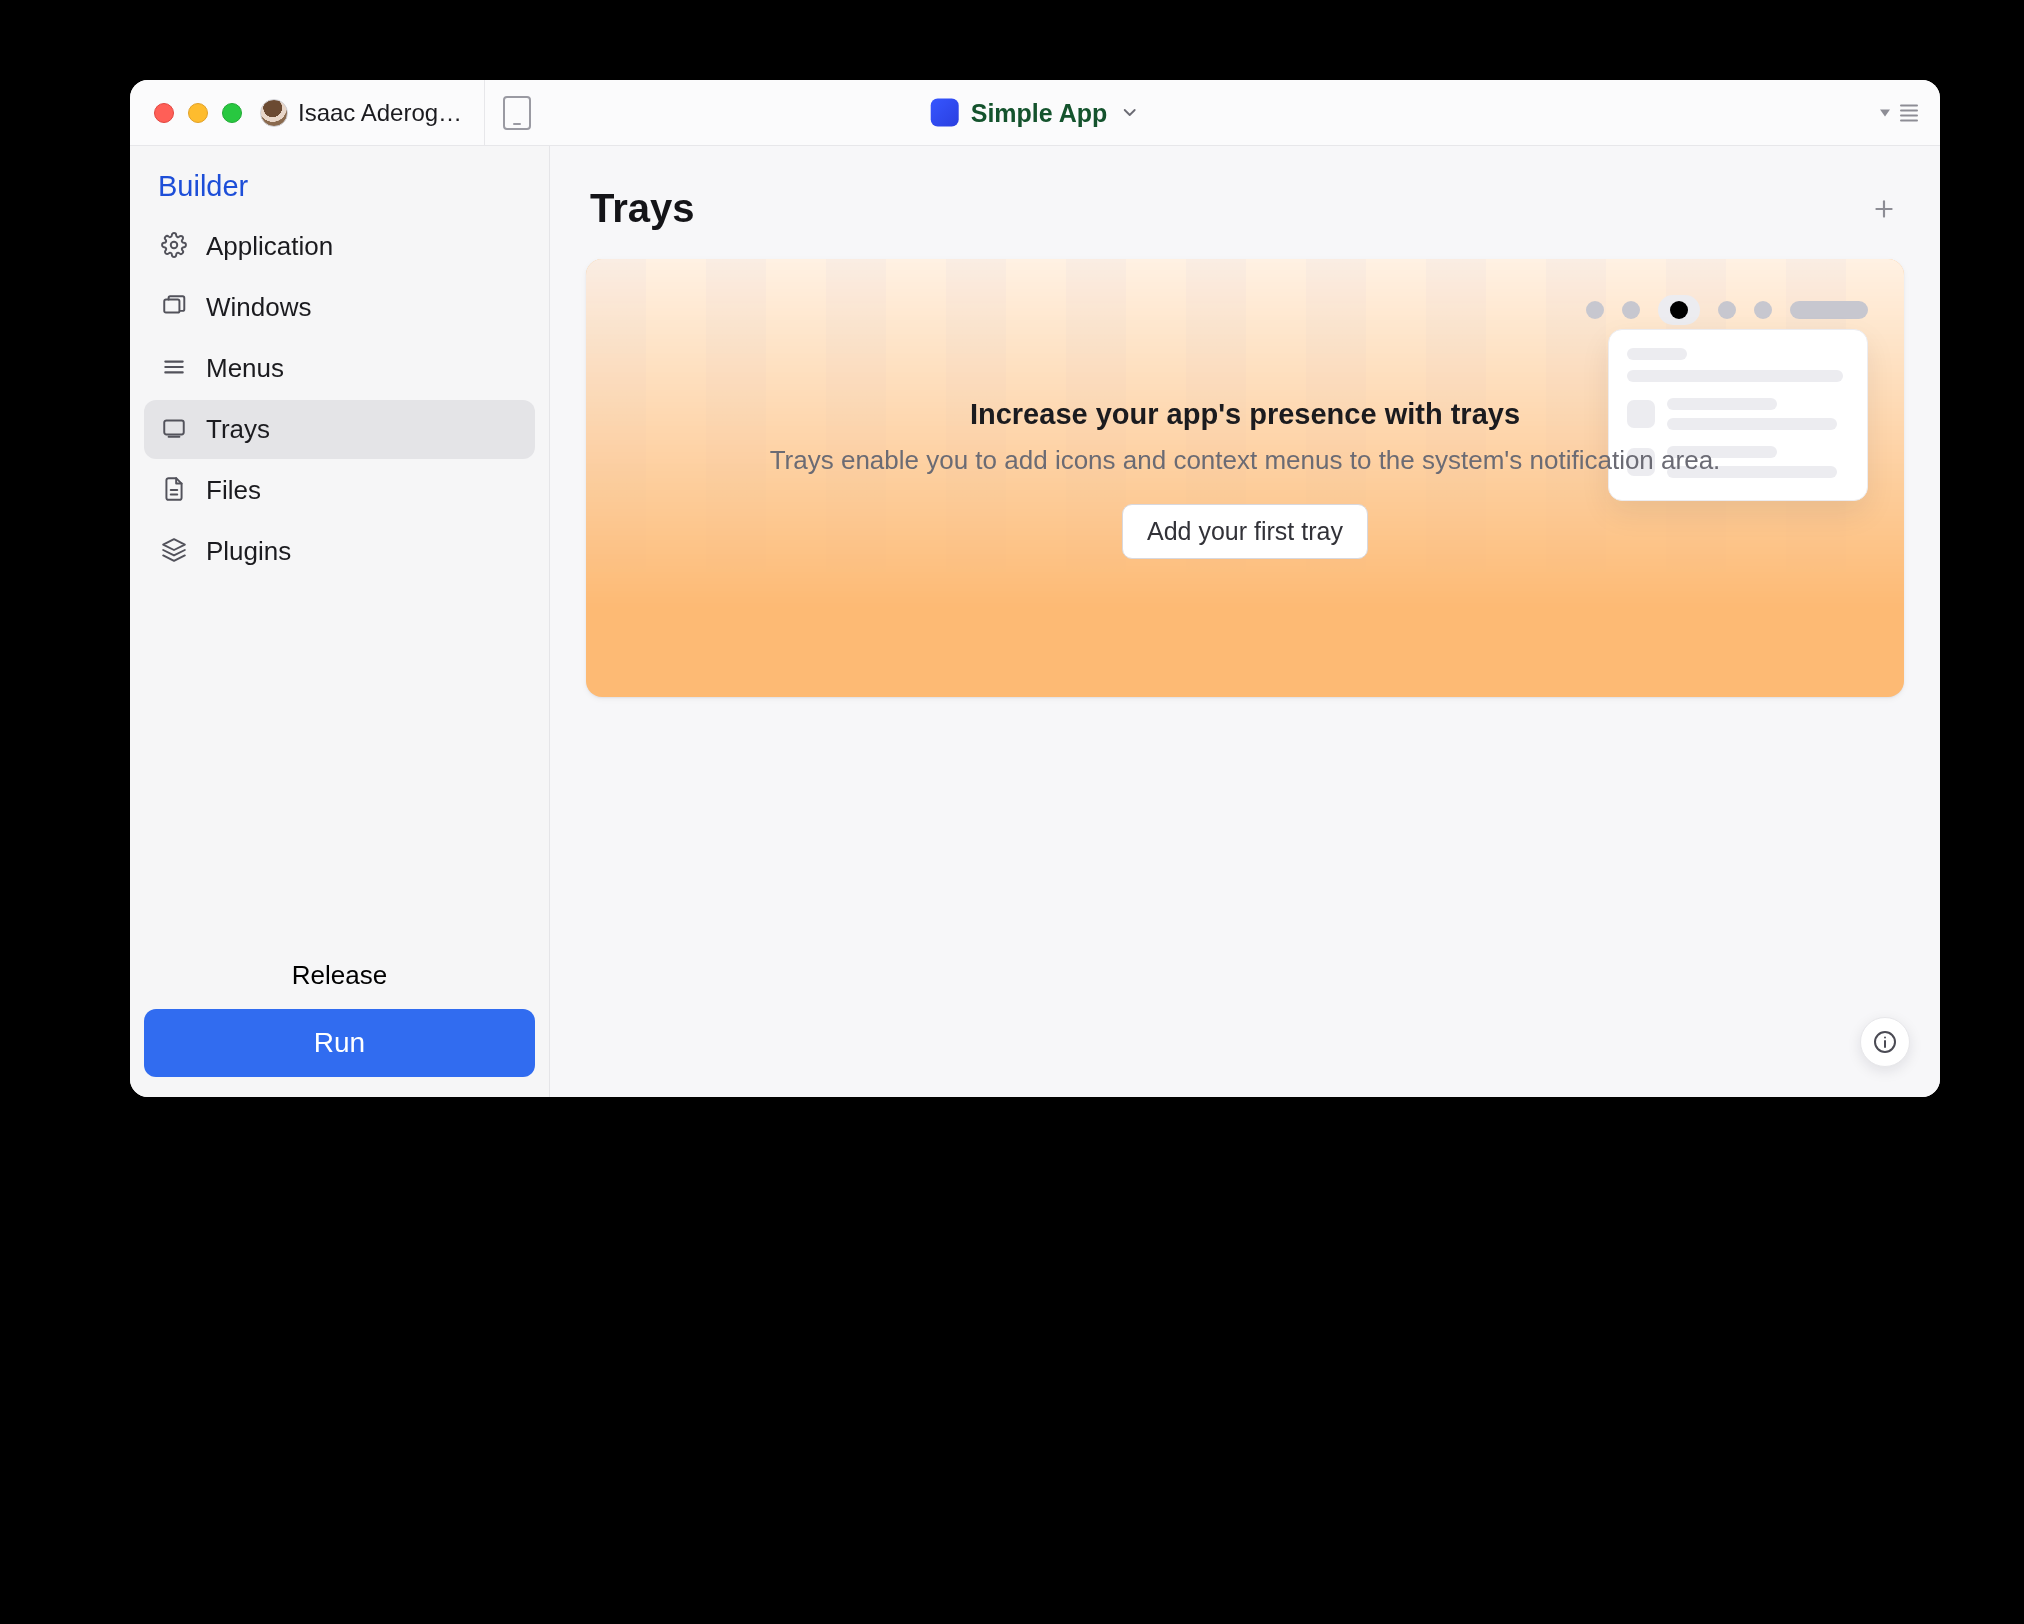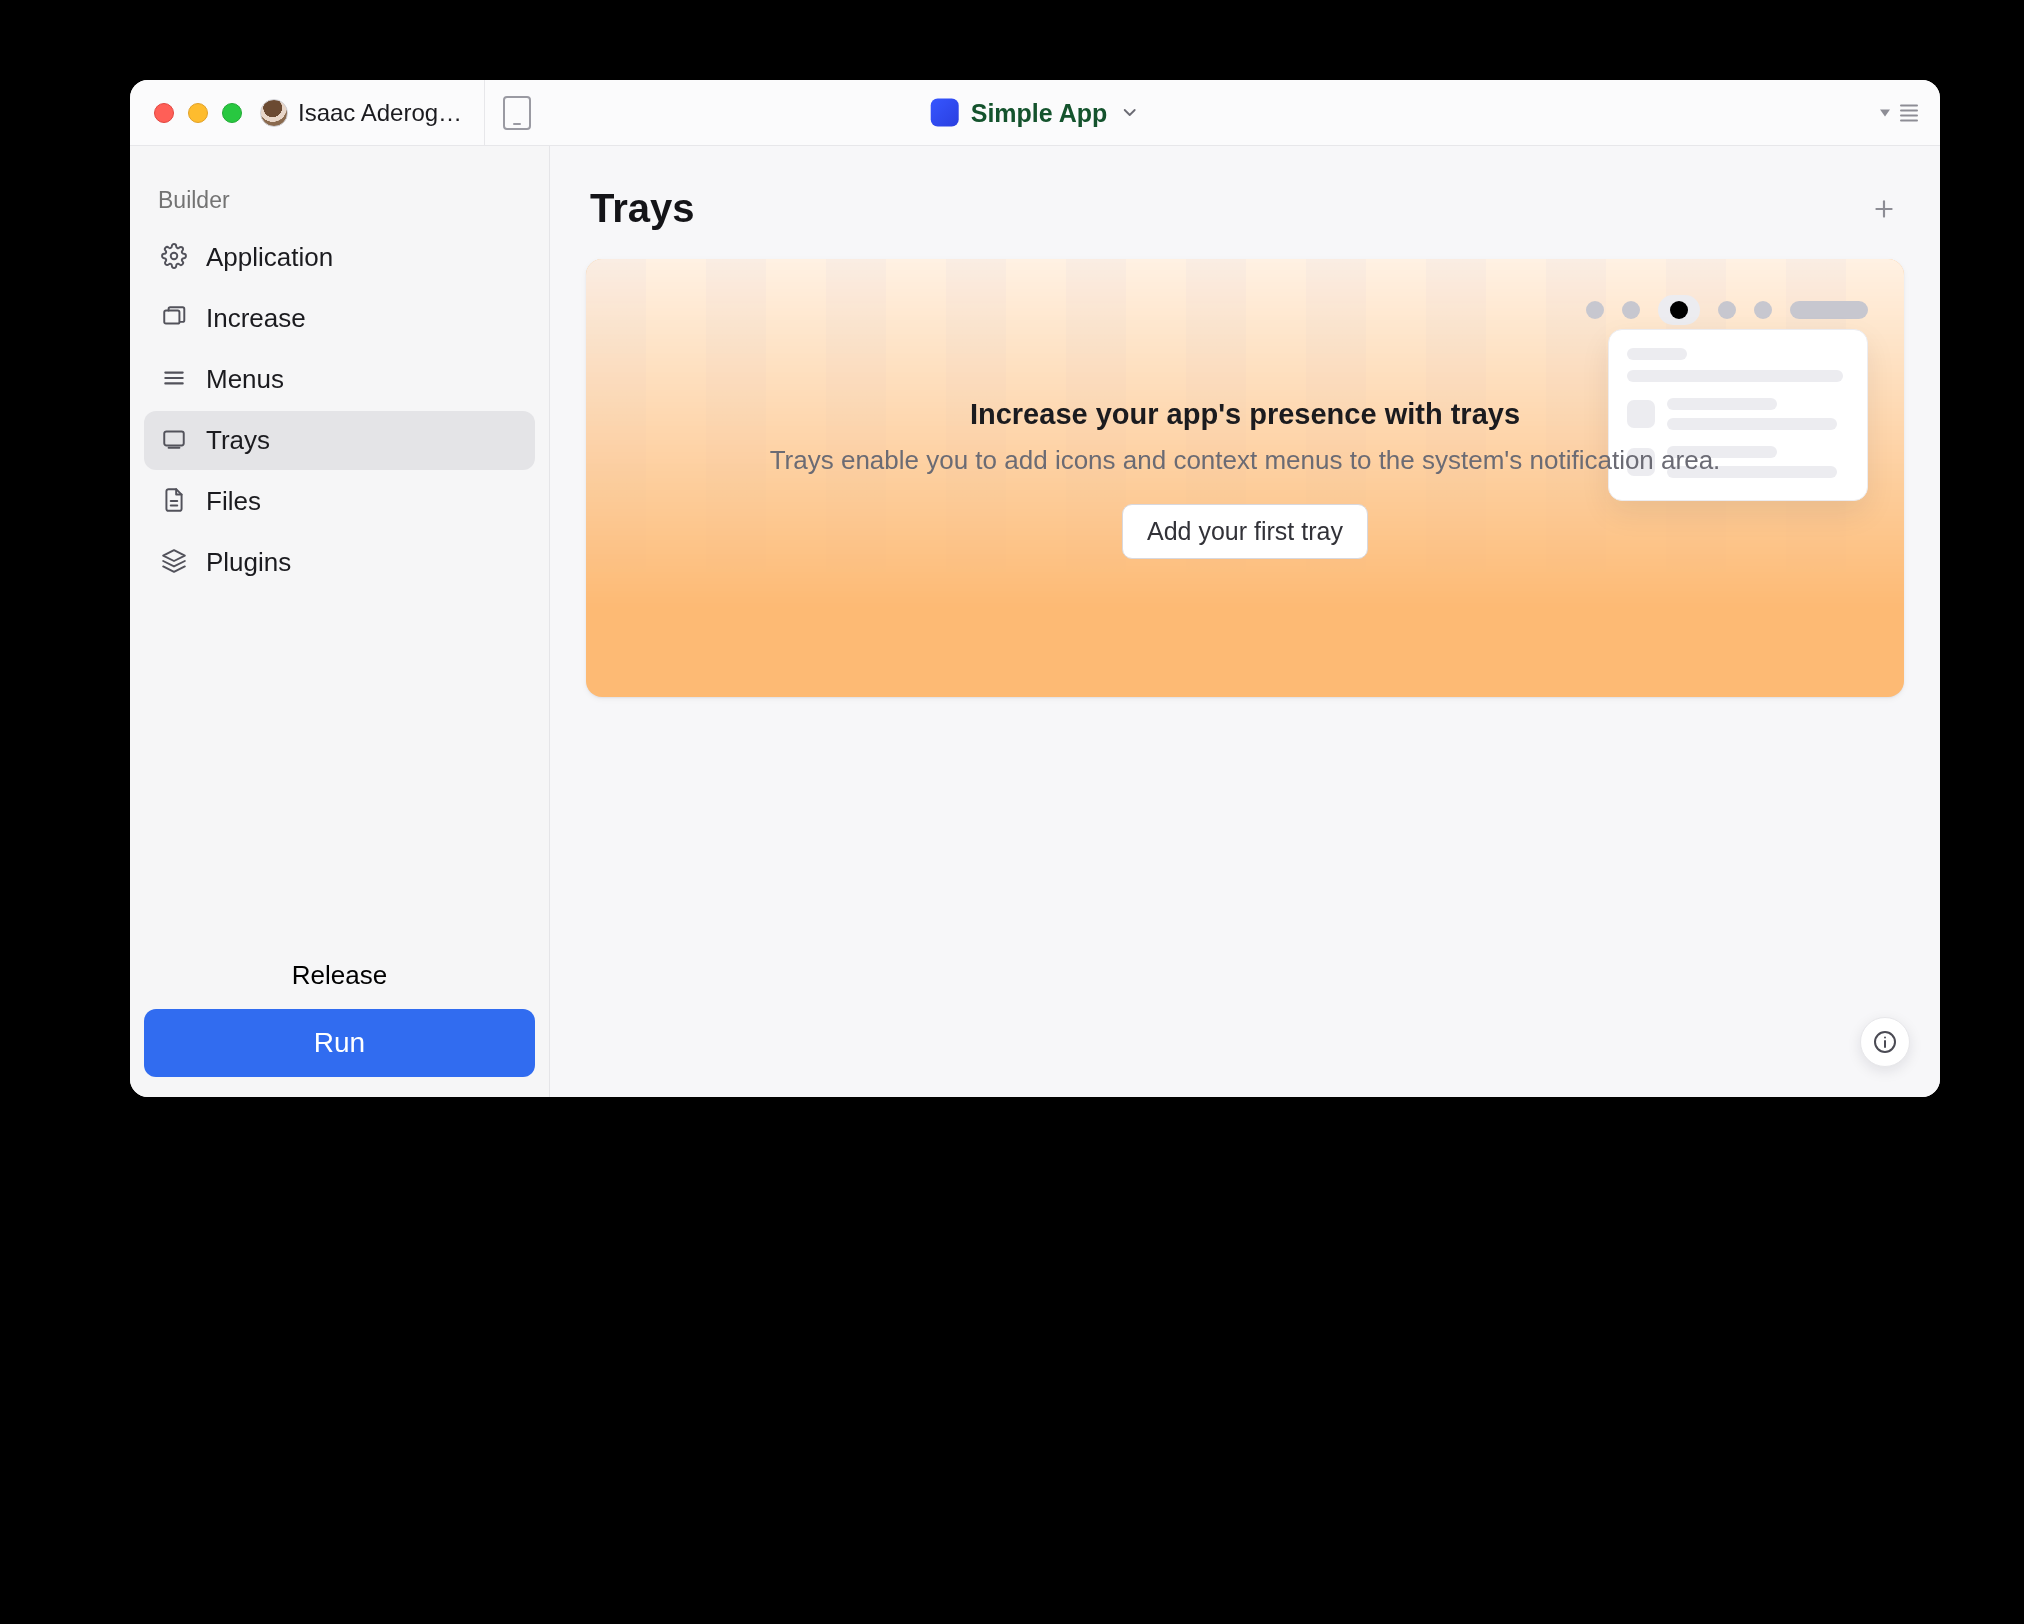--- a/index.html
+++ b/index.html
@@ -120,23 +120,22 @@
   }
   .sidebar {
     width: 420px;
     border-right:1px solid #e5e5e8;
     background:#f6f6f7;
     display:flex;flex-direction:column;
     padding: 18px 14px 20px 14px;
     position:relative;
   }
   .section-label {
-    color:#737373; font-size:23px; font-weight:400;
+    color:#1d4ed8; font-size:29px; font-weight:400;
     padding: 6px 14px 14px 14px;
-    margin-top: 17px;
   }
   .nav { display:flex;flex-direction:column;gap:2px; }
   .nav-item {
     display:flex;align-items:flex-start;gap:18px;
     padding: 14px 16px;
     border-radius:12px;
     font-size:26px;
     color:#1b1b1f;
     cursor:pointer;
   }
@@ -310,21 +309,21 @@
             <span>Application</span>
           </div>
 
           <div class="nav-item">
             <span class="icon">
               <svg width="26" height="26" viewBox="0 0 24 24" fill="none" stroke="currentColor" stroke-width="1.8" stroke-linecap="round" stroke-linejoin="round">
                   <rect x="3" y="6" width="14" height="12" rx="1.5"></rect>
                   <path d="M7 6V4.5A1.5 1.5 0 0 1 8.5 3H20a1.5 1.5 0 0 1 1.5 1.5V15a1.5 1.5 0 0 1-1.5 1.5h-2"></path>
                 </svg>
             </span>
-            <span>Increase</span>
+            <span>Windows</span>
           </div>
 
           <div class="nav-item">
             <span class="icon">
               <svg width="26" height="26" viewBox="0 0 24 24" fill="none" stroke="currentColor" stroke-width="2" stroke-linecap="round">
                   <line x1="4" y1="7" x2="20" y2="7"></line>
                   <line x1="4" y1="12" x2="20" y2="12"></line>
                   <line x1="4" y1="17" x2="20" y2="17"></line>
                 </svg>
             </span>

